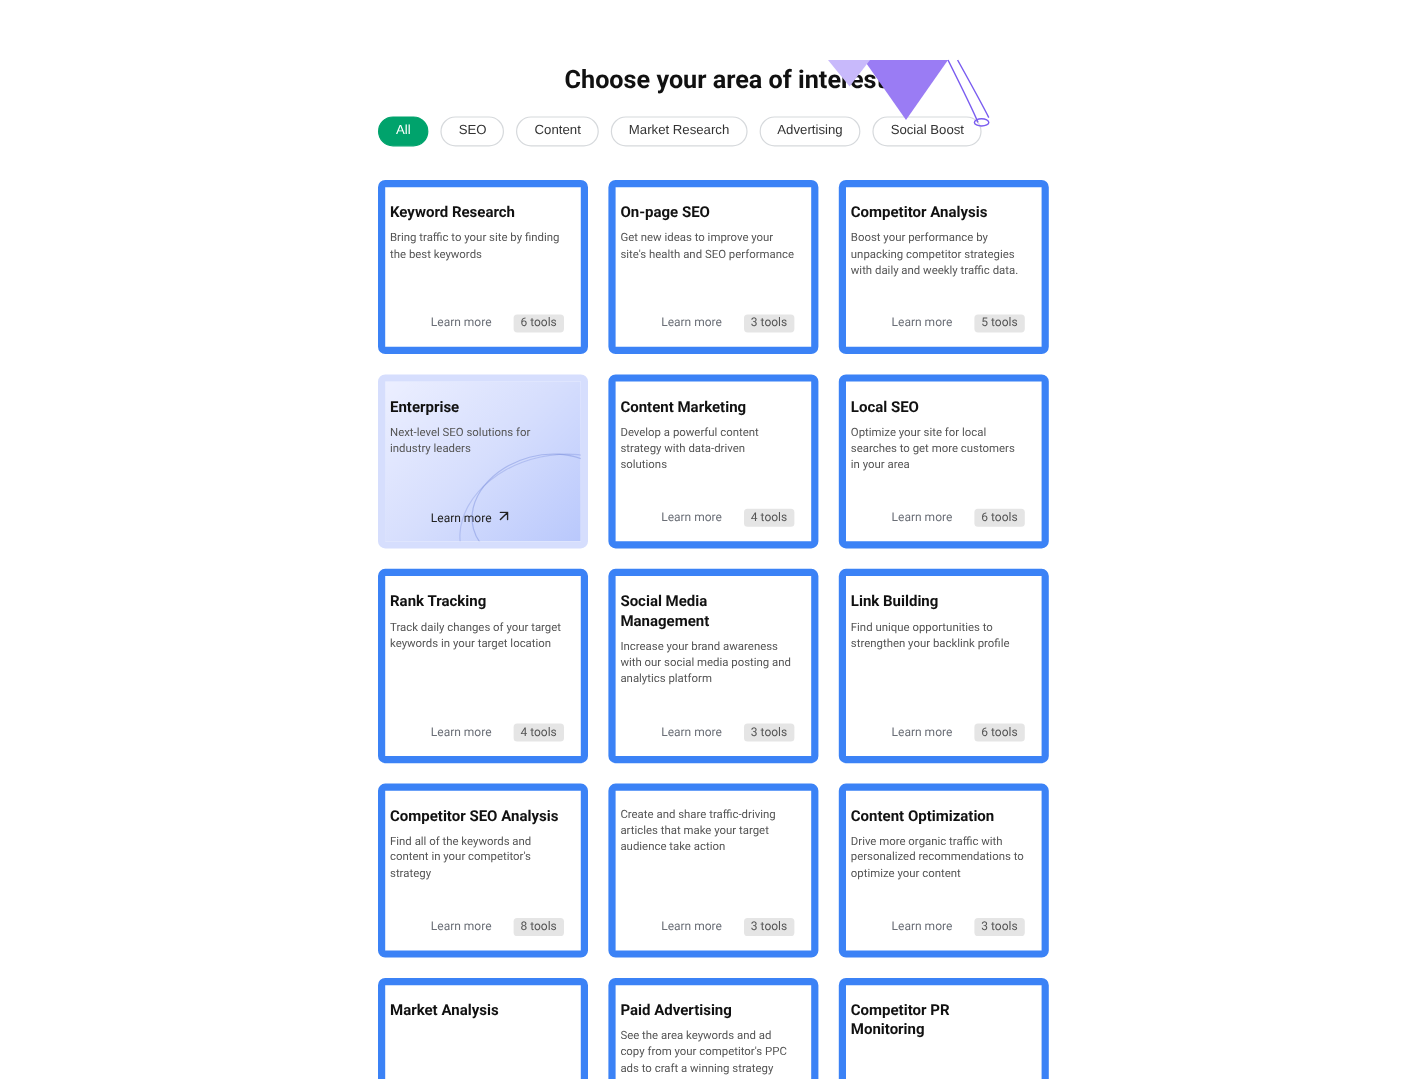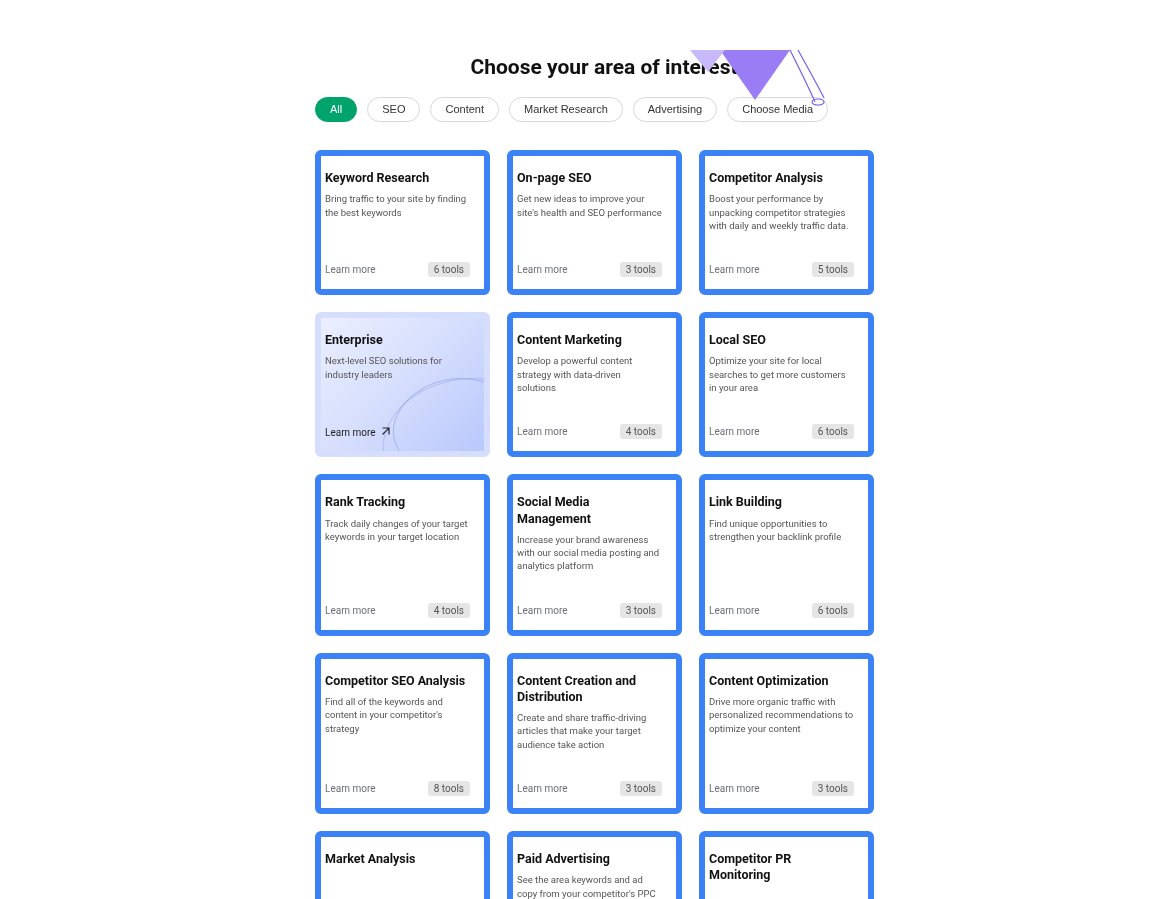--- a/index.html
+++ b/index.html
@@ -122,20 +122,21 @@
     display: flex;
     justify-content: space-between;
     align-items: center;
     padding-top: 22px;
   }
   .card.enterprise .card-footer { padding-top: 28px; }
   .learn-more {
     font-size: 10px;
     color: #6b6f77;
     cursor: pointer;
+    margin-left: 34px;
   }
   .card.enterprise .learn-more { color: #222; }
   .learn-more .ext-icon {
     display:inline-block;
     vertical-align:middle;
     margin-left:4px;
   }
   .tools-badge {
     font-size: 10px;
     background: #e5e5e5;
@@ -161,21 +162,21 @@
   </div>
 
   <h2 class="section-title">Choose your area of interest</h2>
 
   <div class="filters" id="filters">
       <button class="filter-pill active">All</button>
       <button class="filter-pill">SEO</button>
       <button class="filter-pill">Content</button>
       <button class="filter-pill">Market Research</button>
       <button class="filter-pill">Advertising</button>
-      <button class="filter-pill">Choose Media</button>
+      <button class="filter-pill">Social Boost</button>
     </div>
 
   <div class="cards-grid" id="cards">
       <div class="card">
         <div class="card-title">Keyword Research</div>
         <div class="card-desc">Bring traffic to your site by finding the best keywords</div>
         <div class="card-footer">
           <a class="learn-more"><span>Learn more</span></a>
           <span class="tools-badge">6 tools</span>
         </div>
@@ -247,21 +248,20 @@
       </div>
       <div class="card">
         <div class="card-title">Competitor SEO Analysis</div>
         <div class="card-desc">Find all of the keywords and content in your competitor's strategy</div>
         <div class="card-footer">
           <a class="learn-more"><span>Learn more</span></a>
           <span class="tools-badge">8 tools</span>
         </div>
       </div>
       <div class="card">
-        <div class="card-title">Content Creation and Distribution</div>
         <div class="card-desc">Create and share traffic-driving articles that make your target audience take action</div>
         <div class="card-footer">
           <a class="learn-more"><span>Learn more</span></a>
           <span class="tools-badge">3 tools</span>
         </div>
       </div>
       <div class="card">
         <div class="card-title">Content Optimization</div>
         <div class="card-desc">Drive more organic traffic with personalized recommendations to optimize your content</div>
         <div class="card-footer">

